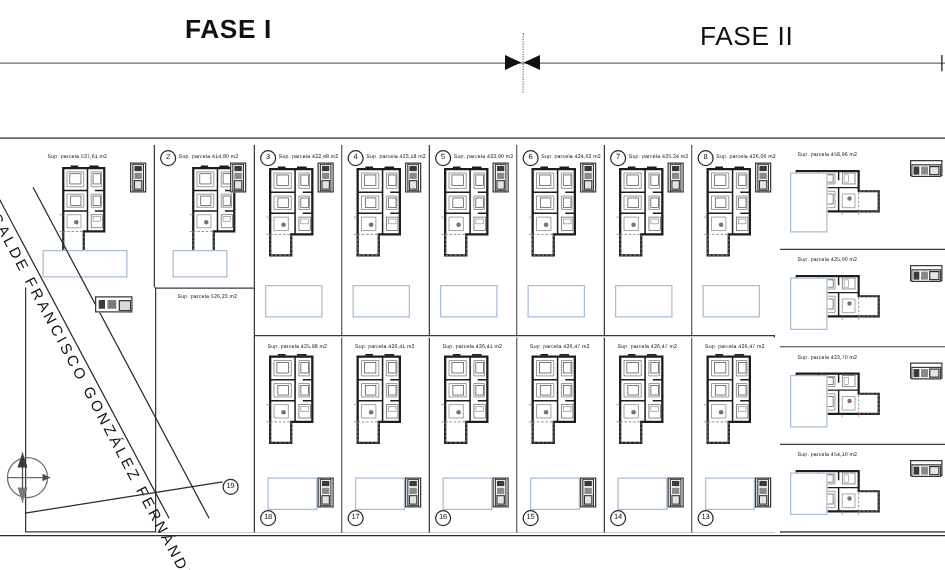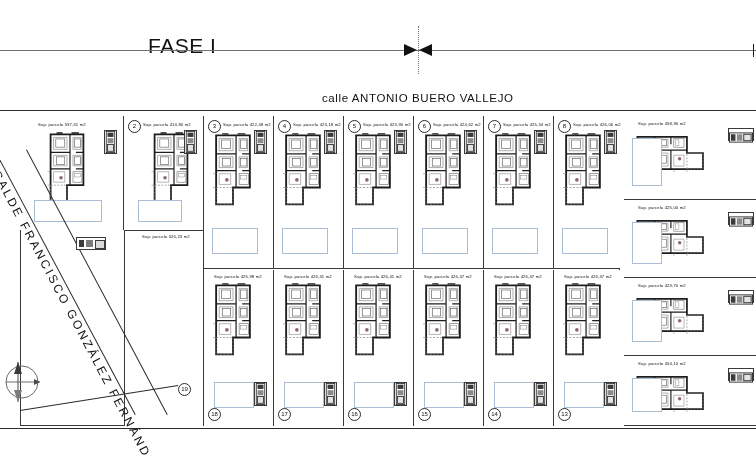--- a/index.html
+++ b/index.html
@@ -53,28 +53,28 @@
   .car i{position:absolute;background:#3a3a3a;display:block;}
 
   
   .compass{position:absolute;}
 </style>
 </head>
 <body>
 
 <div class="plan">
 
-  <div class="phase-label" style="left:148px;top:34px;">FASE I</div>
+  <div class="phase-label" style="left:148px;top:12px;font-weight:bold;">FASE I</div>
+  <div class="phase-label" style="left:560px;top:18px;">FASE II</div>
 
   <div class="line hline" style="left:0;top:50px;width:756px;"></div>
   <div class="phase-divider" style="left:418px;top:26px;height:48px;"></div>
   <div class="bowtie" style="left:404px;top:44px;"></div>
   <div class="line vline thick" style="left:753px;top:44px;height:13px;"></div>
 
-  <div class="street-top" style="left:322px;top:92px;">calle ANTONIO BUERO VALLEJO</div>
   <div class="line hline" style="left:0;top:110px;width:756px;height:1px;background:#2b2b2b;"></div>
 
   <div class="block" style="left:20px;top:116px;width:600px;height:310px;"></div>
 
   <div class="line hline" style="left:204px;top:268px;width:416px;height:1px;background:#3a3a3a;"></div>
 
   <div class="line hline" style="left:204px;top:266px;width:416px;height:0;border-top:1px dashed #555;background:none;"></div>
 
   <div id="toprow">
       <div class="parcel" style="left: 20px; top: 116px; width: 104px; height: 114px;">

